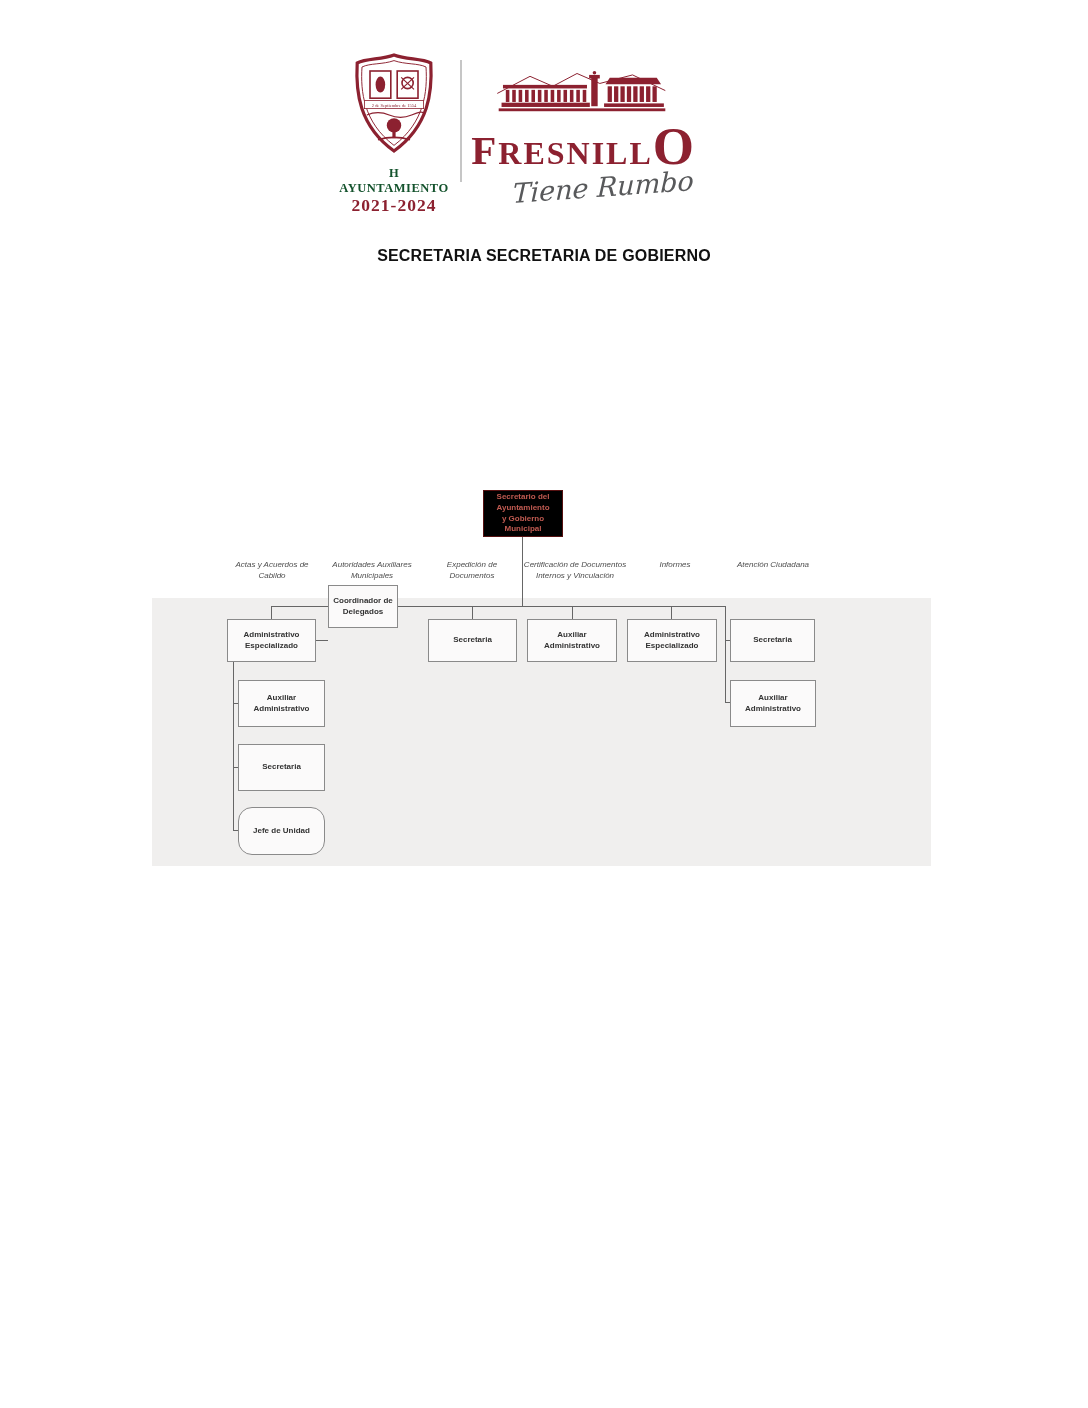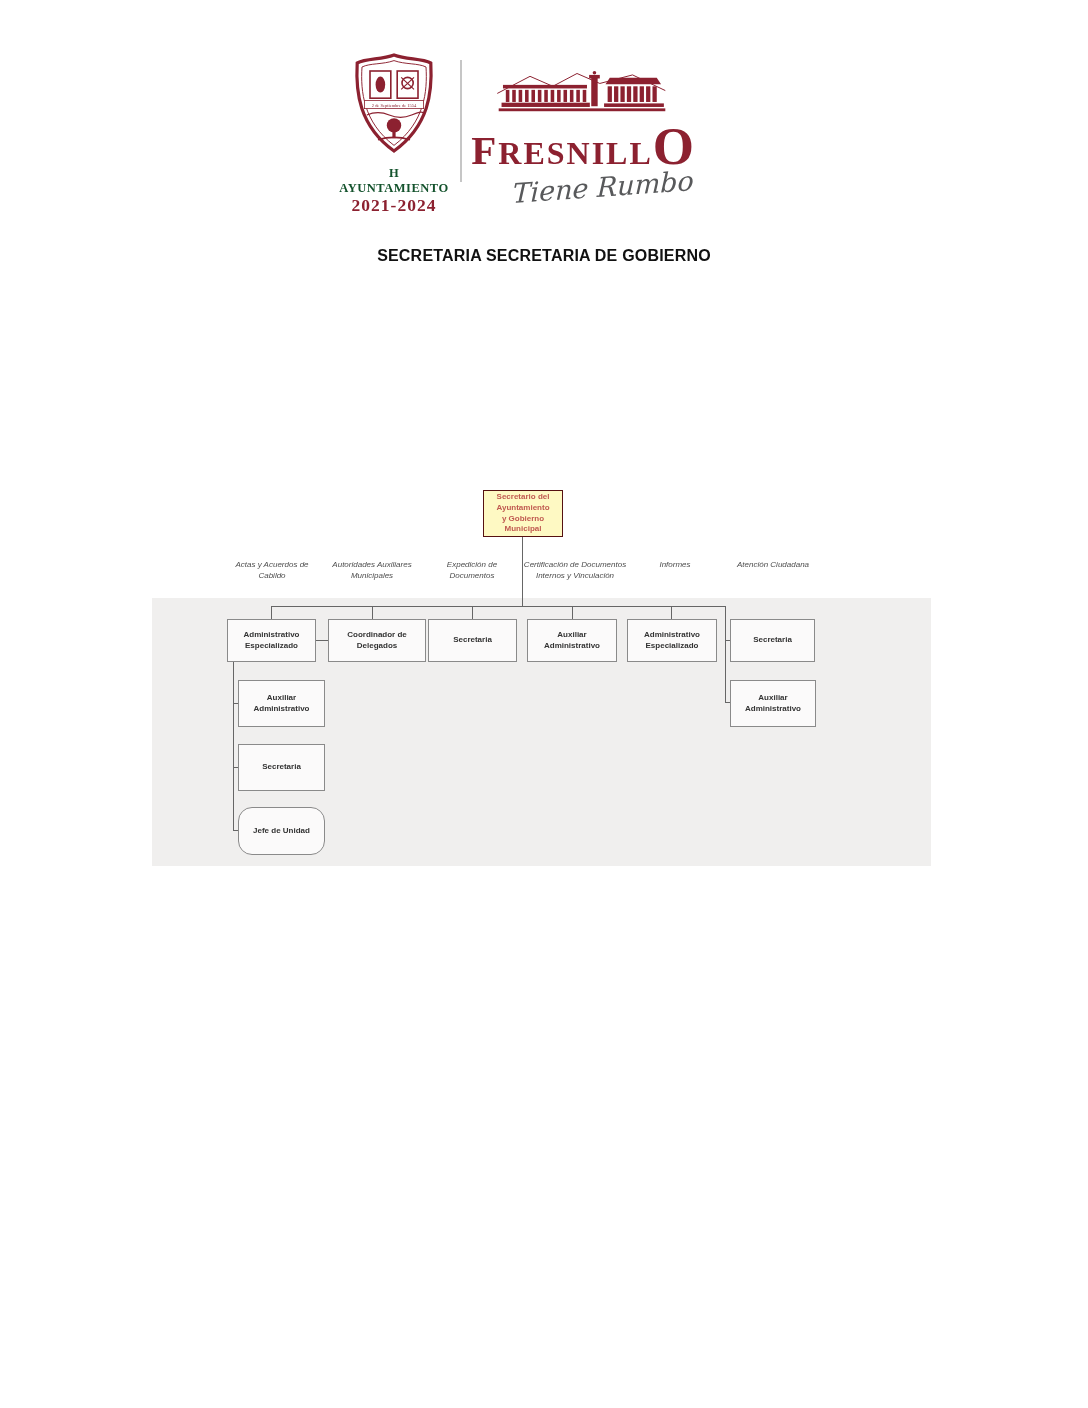--- a/index.html
+++ b/index.html
@@ -33,21 +33,21 @@
   .opanel{position:absolute;left:152px;top:598px;width:779px;height:268px;background:#f0efee;}
   .obox{
     position:absolute;box-sizing:border-box;
     background:#fbfafa;border:1px solid #8a8a8a;
     display:flex;align-items:center;justify-content:center;
     text-align:center;font-weight:bold;font-size:8px;line-height:1.3;
     color:#333333;padding:2px;
   }
   .oroot{
     position:absolute;box-sizing:border-box;
-    background:#fef9c3;border:1px solid #561111;
+    background:#000000;border:1px solid #561111;
     display:flex;align-items:center;justify-content:center;
     text-align:center;font-weight:bold;font-size:8px;line-height:1.35;
     color:#c05a51;padding:18px;
   }
   .ohead{
     position:absolute;font-style:italic;font-size:8px;line-height:1.4;
     color:#4e4e4e;text-align:center;
   }
   .cline{position:absolute;background:#666666;}
 </style>
@@ -142,21 +142,21 @@
     <div class="cline" style="left:725px;top:606px;width:1px;height:97px;"></div>
     <div class="cline" style="left:725px;top:640px;width:6px;height:1px;"></div>
     <div class="cline" style="left:725px;top:702px;width:6px;height:1px;"></div>
     <div class="cline" style="left:316px;top:640px;width:12px;height:1px;"></div>
     <div class="cline" style="left:233px;top:662px;width:1px;height:169px;"></div>
     <div class="cline" style="left:233px;top:703px;width:6px;height:1px;"></div>
     <div class="cline" style="left:233px;top:767px;width:6px;height:1px;"></div>
     <div class="cline" style="left:233px;top:830px;width:6px;height:1px;"></div>
 
     <div class="obox" style="left:227px;top:619px;width:89px;height:43px;">Administrativo Especializado</div>
-    <div class="obox" style="left:328px;top:619px;width:98px;height:43px;">Coordinador de Delegados</div>
+    <div class="obox" style="left:328px;top:585px;width:70px;height:43px;">Coordinador de Delegados</div>
     <div class="obox" style="left:428px;top:619px;width:89px;height:43px;">Secretaria</div>
     <div class="obox" style="left:527px;top:619px;width:90px;height:43px;">Auxiliar Administrativo</div>
     <div class="obox" style="left:627px;top:619px;width:90px;height:43px;">Administrativo Especializado</div>
     <div class="obox" style="left:730px;top:619px;width:85px;height:43px;">Secretaria</div>
 
     <div class="obox" style="left:238px;top:680px;width:87px;height:47px;">Auxiliar Administrativo</div>
     <div class="obox" style="left:238px;top:744px;width:87px;height:47px;">Secretaria</div>
     <div class="obox" style="left:238px;top:807px;width:87px;height:48px;border-radius:14px;">Jefe de Unidad</div>
 
     <div class="obox" style="left:730px;top:680px;width:86px;height:47px;">Auxiliar Administrativo</div>

